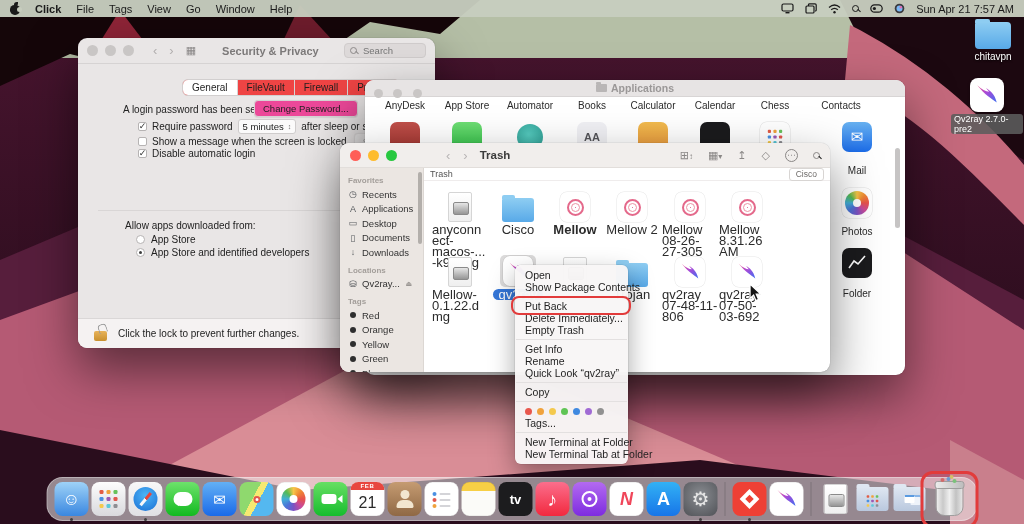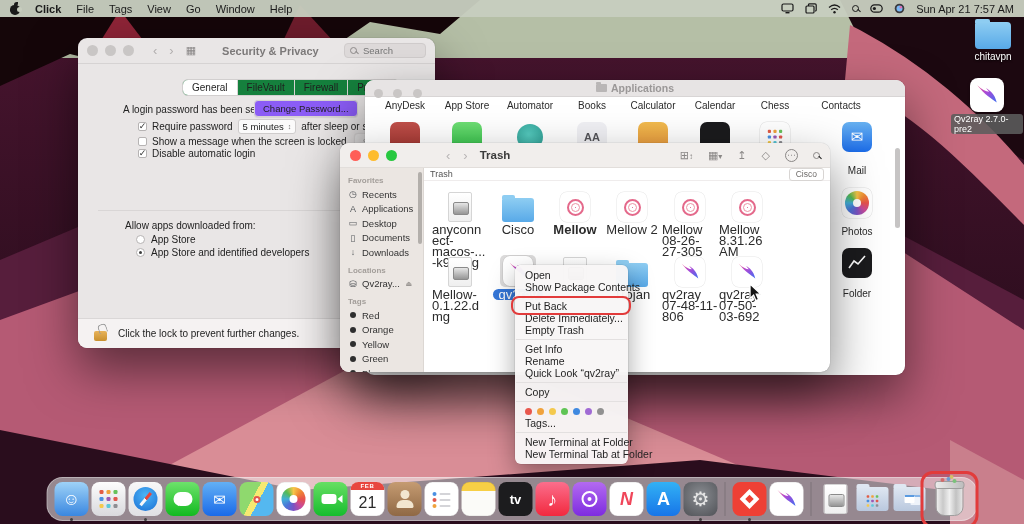--- a/index.html
+++ b/index.html
@@ -37,25 +37,25 @@
   
   #sec-win{left:78px;top:38px;width:357px;height:310px;background:#e9e6e6;z-index:2;font-size:10px;color:#222;}
   .sec-tb{height:26px;display:flex;align-items:center;padding:0 9px;border-bottom:1px solid #d6d3d3;}
   .sec-nav{color:#b2afaf;font-size:13px;margin-left:12px;display:flex;gap:12px;}
   .sec-grid{color:#8a8787;font-size:11px;margin-left:12px;}
   .sec-title{font-size:11px;font-weight:600;color:#7c7979;margin-left:26px;}
   .sec-search{margin-left:auto;width:82px;height:15px;background:#dedada;border:1px solid #d0cccc;border-radius:4px;
     display:flex;align-items:center;gap:4px;padding:0 5px;color:#8e8b8b;}
   .sec-search input{border:none;background:transparent;width:56px;font-size:9.5px;color:#6c6969;outline:none;
     font-family:"Liberation Sans",sans-serif;}
-  .seg{position:absolute;left:104px;top:41px;display:flex;border:1px solid #d2cfcf;border-radius:6px;background:#15803d;overflow:hidden;}
+  .seg{position:absolute;left:104px;top:41px;display:flex;border:1px solid #d2cfcf;border-radius:6px;background:#ef4444;overflow:hidden;}
   .seg b{font-weight:400;font-size:10px;color:#1f1f1f;padding:2px 9px;border-right:1px solid #d7d4d4;}
   .seg b:last-child{border-right:none;}
   .seg b.on{background:#fff;}
-  .btn{display:inline-block;background:#8b5cf6;border:1px solid #d6d3d3;border-radius:4px;padding:2px 8px;
+  .btn{display:inline-block;background:#ec4899;border:1px solid #d6d3d3;border-radius:4px;padding:2px 8px;
        font-size:9.5px;color:#1f1f1f;box-shadow:0 0.5px 1px rgba(0,0,0,.08);}
   .btn.gray{color:#b1aeae;background:#efeded;border-color:#dedbdb;}
   .cb{width:9px;height:9px;border:1px solid #b6b3b3;border-radius:2px;background:#fff;display:inline-flex;
       align-items:center;justify-content:center;font-size:9px;line-height:9px;color:#2d2d2d;margin-right:5px;flex:none;}
   .row{position:absolute;display:flex;align-items:center;white-space:nowrap;}
   .dd{display:inline-flex;align-items:center;gap:4px;border:1px solid #cfcccc;background:#fbfafa;border-radius:3px;
       padding:1px 4px;margin:0 5px;font-size:9.5px;text-align:center;}
   .dd small{font-size:7px;color:#666;}
   .radio{width:9px;height:9px;border:1px solid #b6b3b3;border-radius:50%;background:#fff;display:inline-block;margin-right:6px;position:relative;flex:none;}
   .radio.on::after{content:"";position:absolute;inset:2px;background:#3c3c3c;border-radius:50%;}

